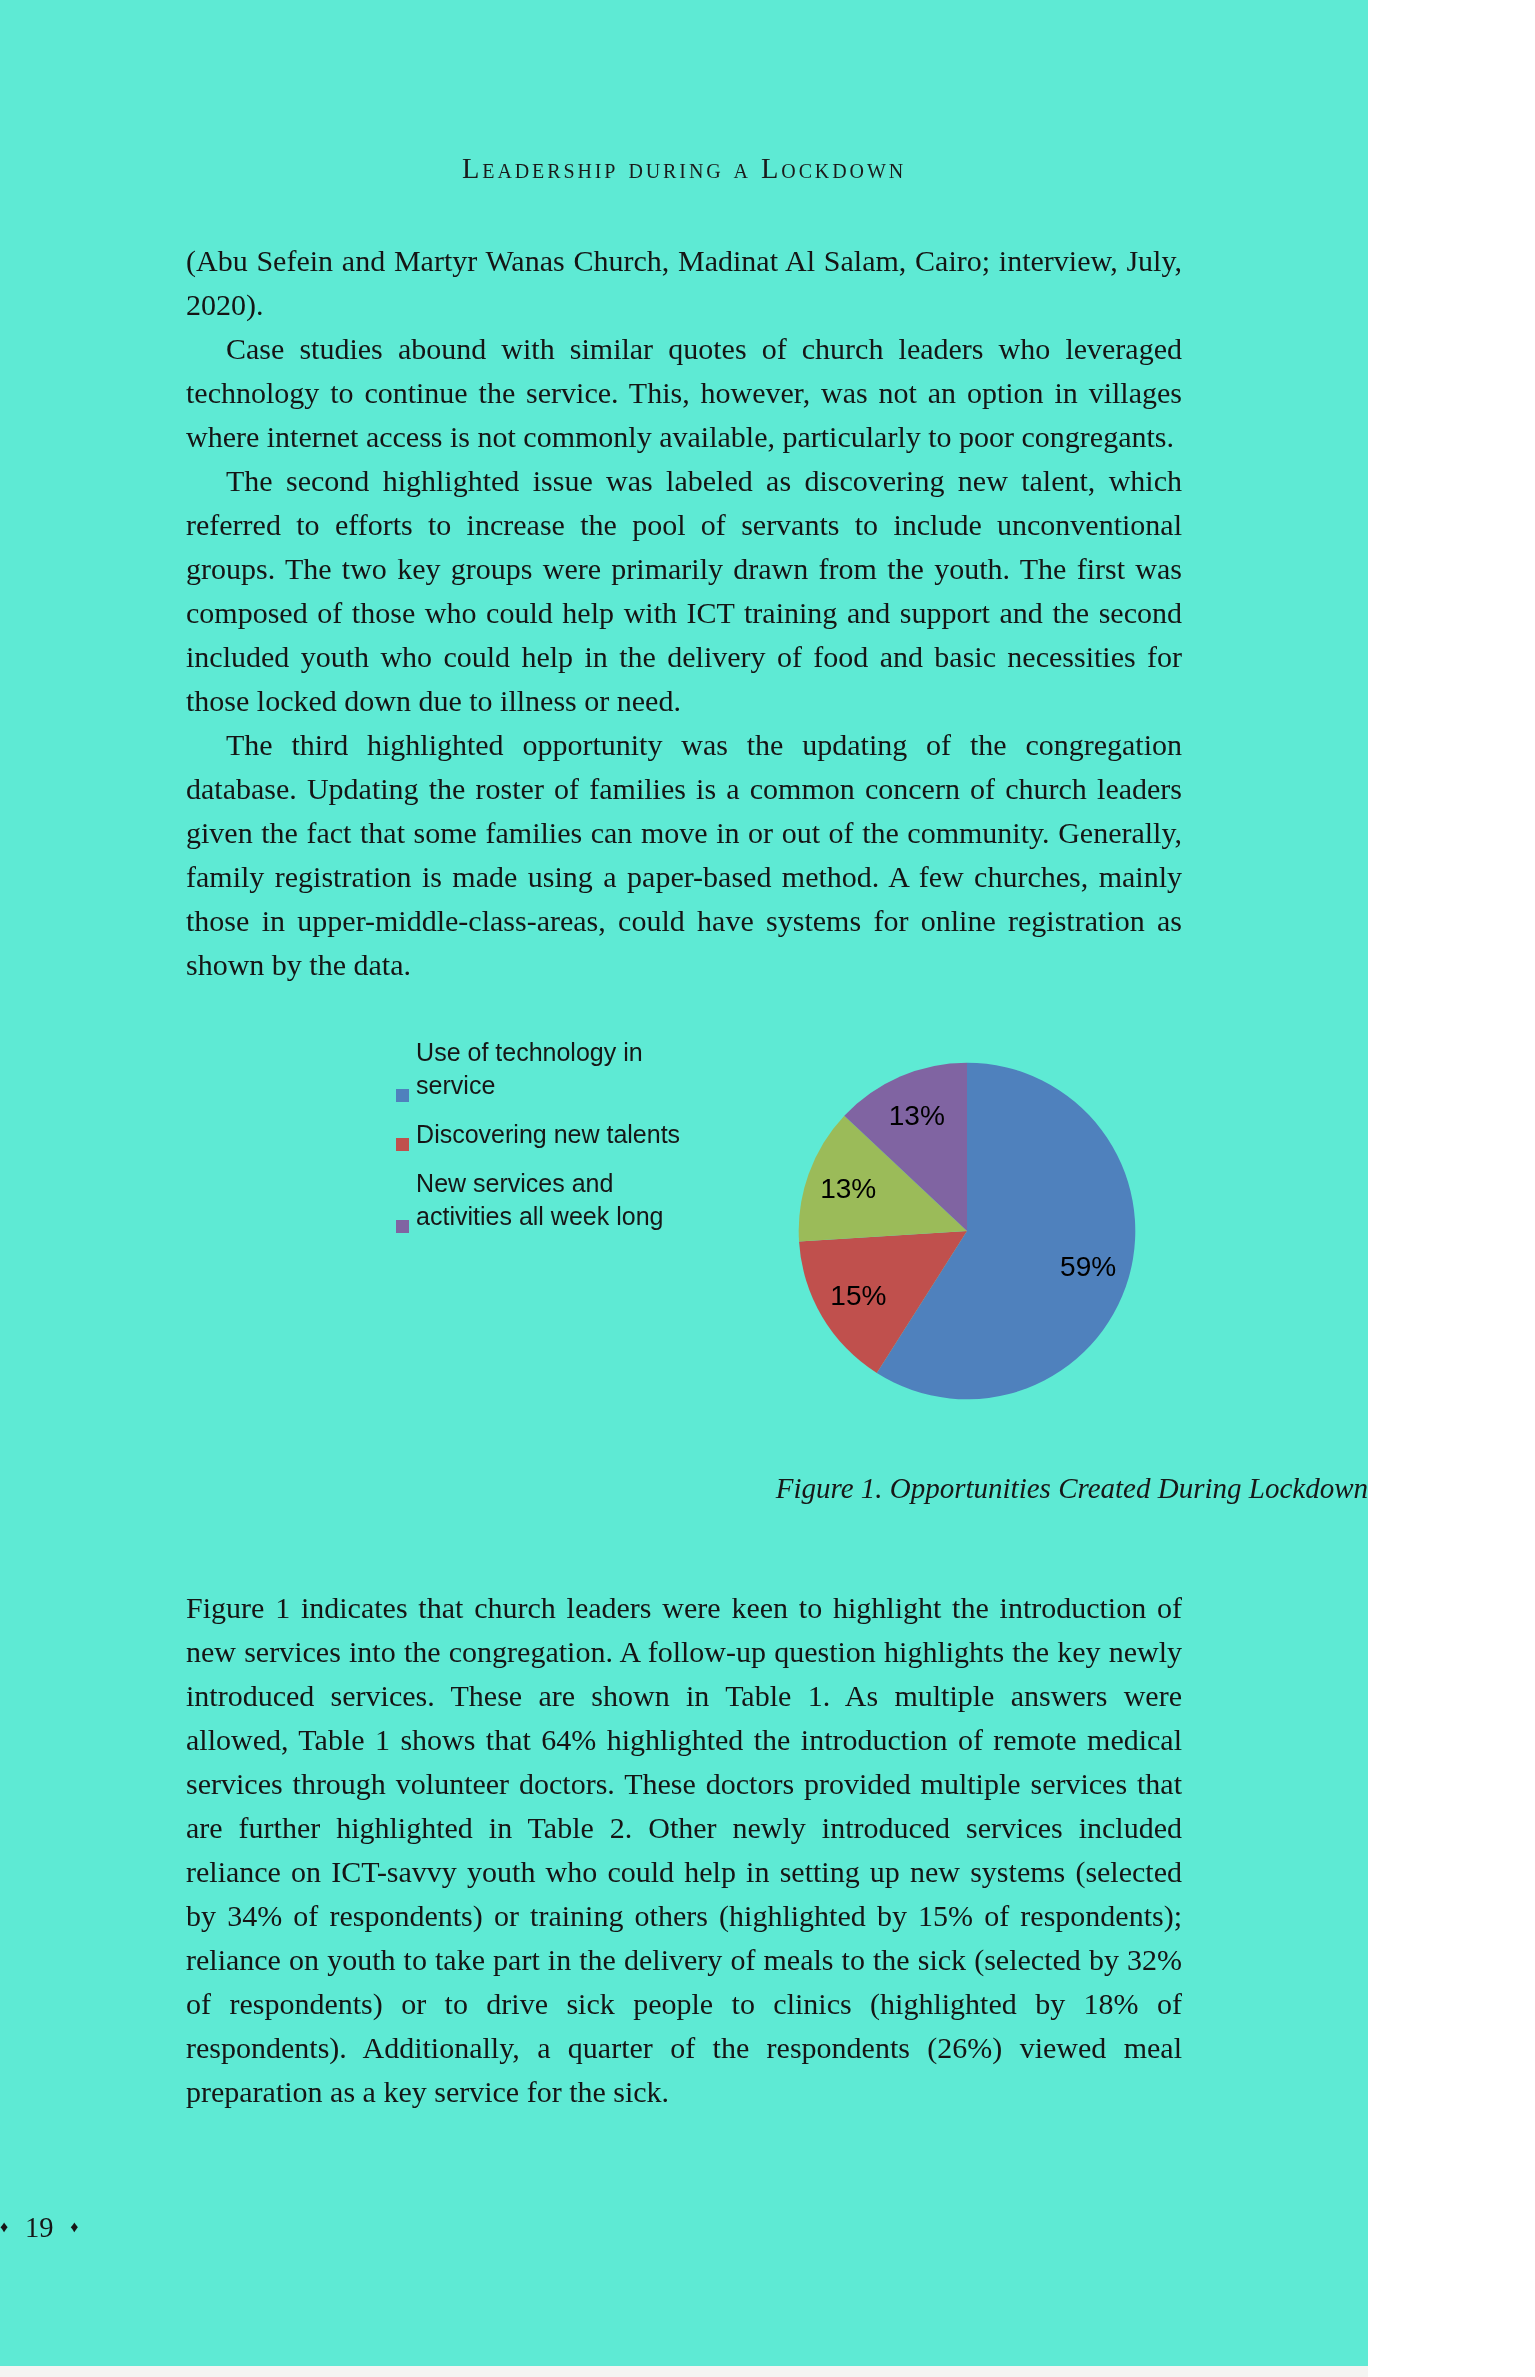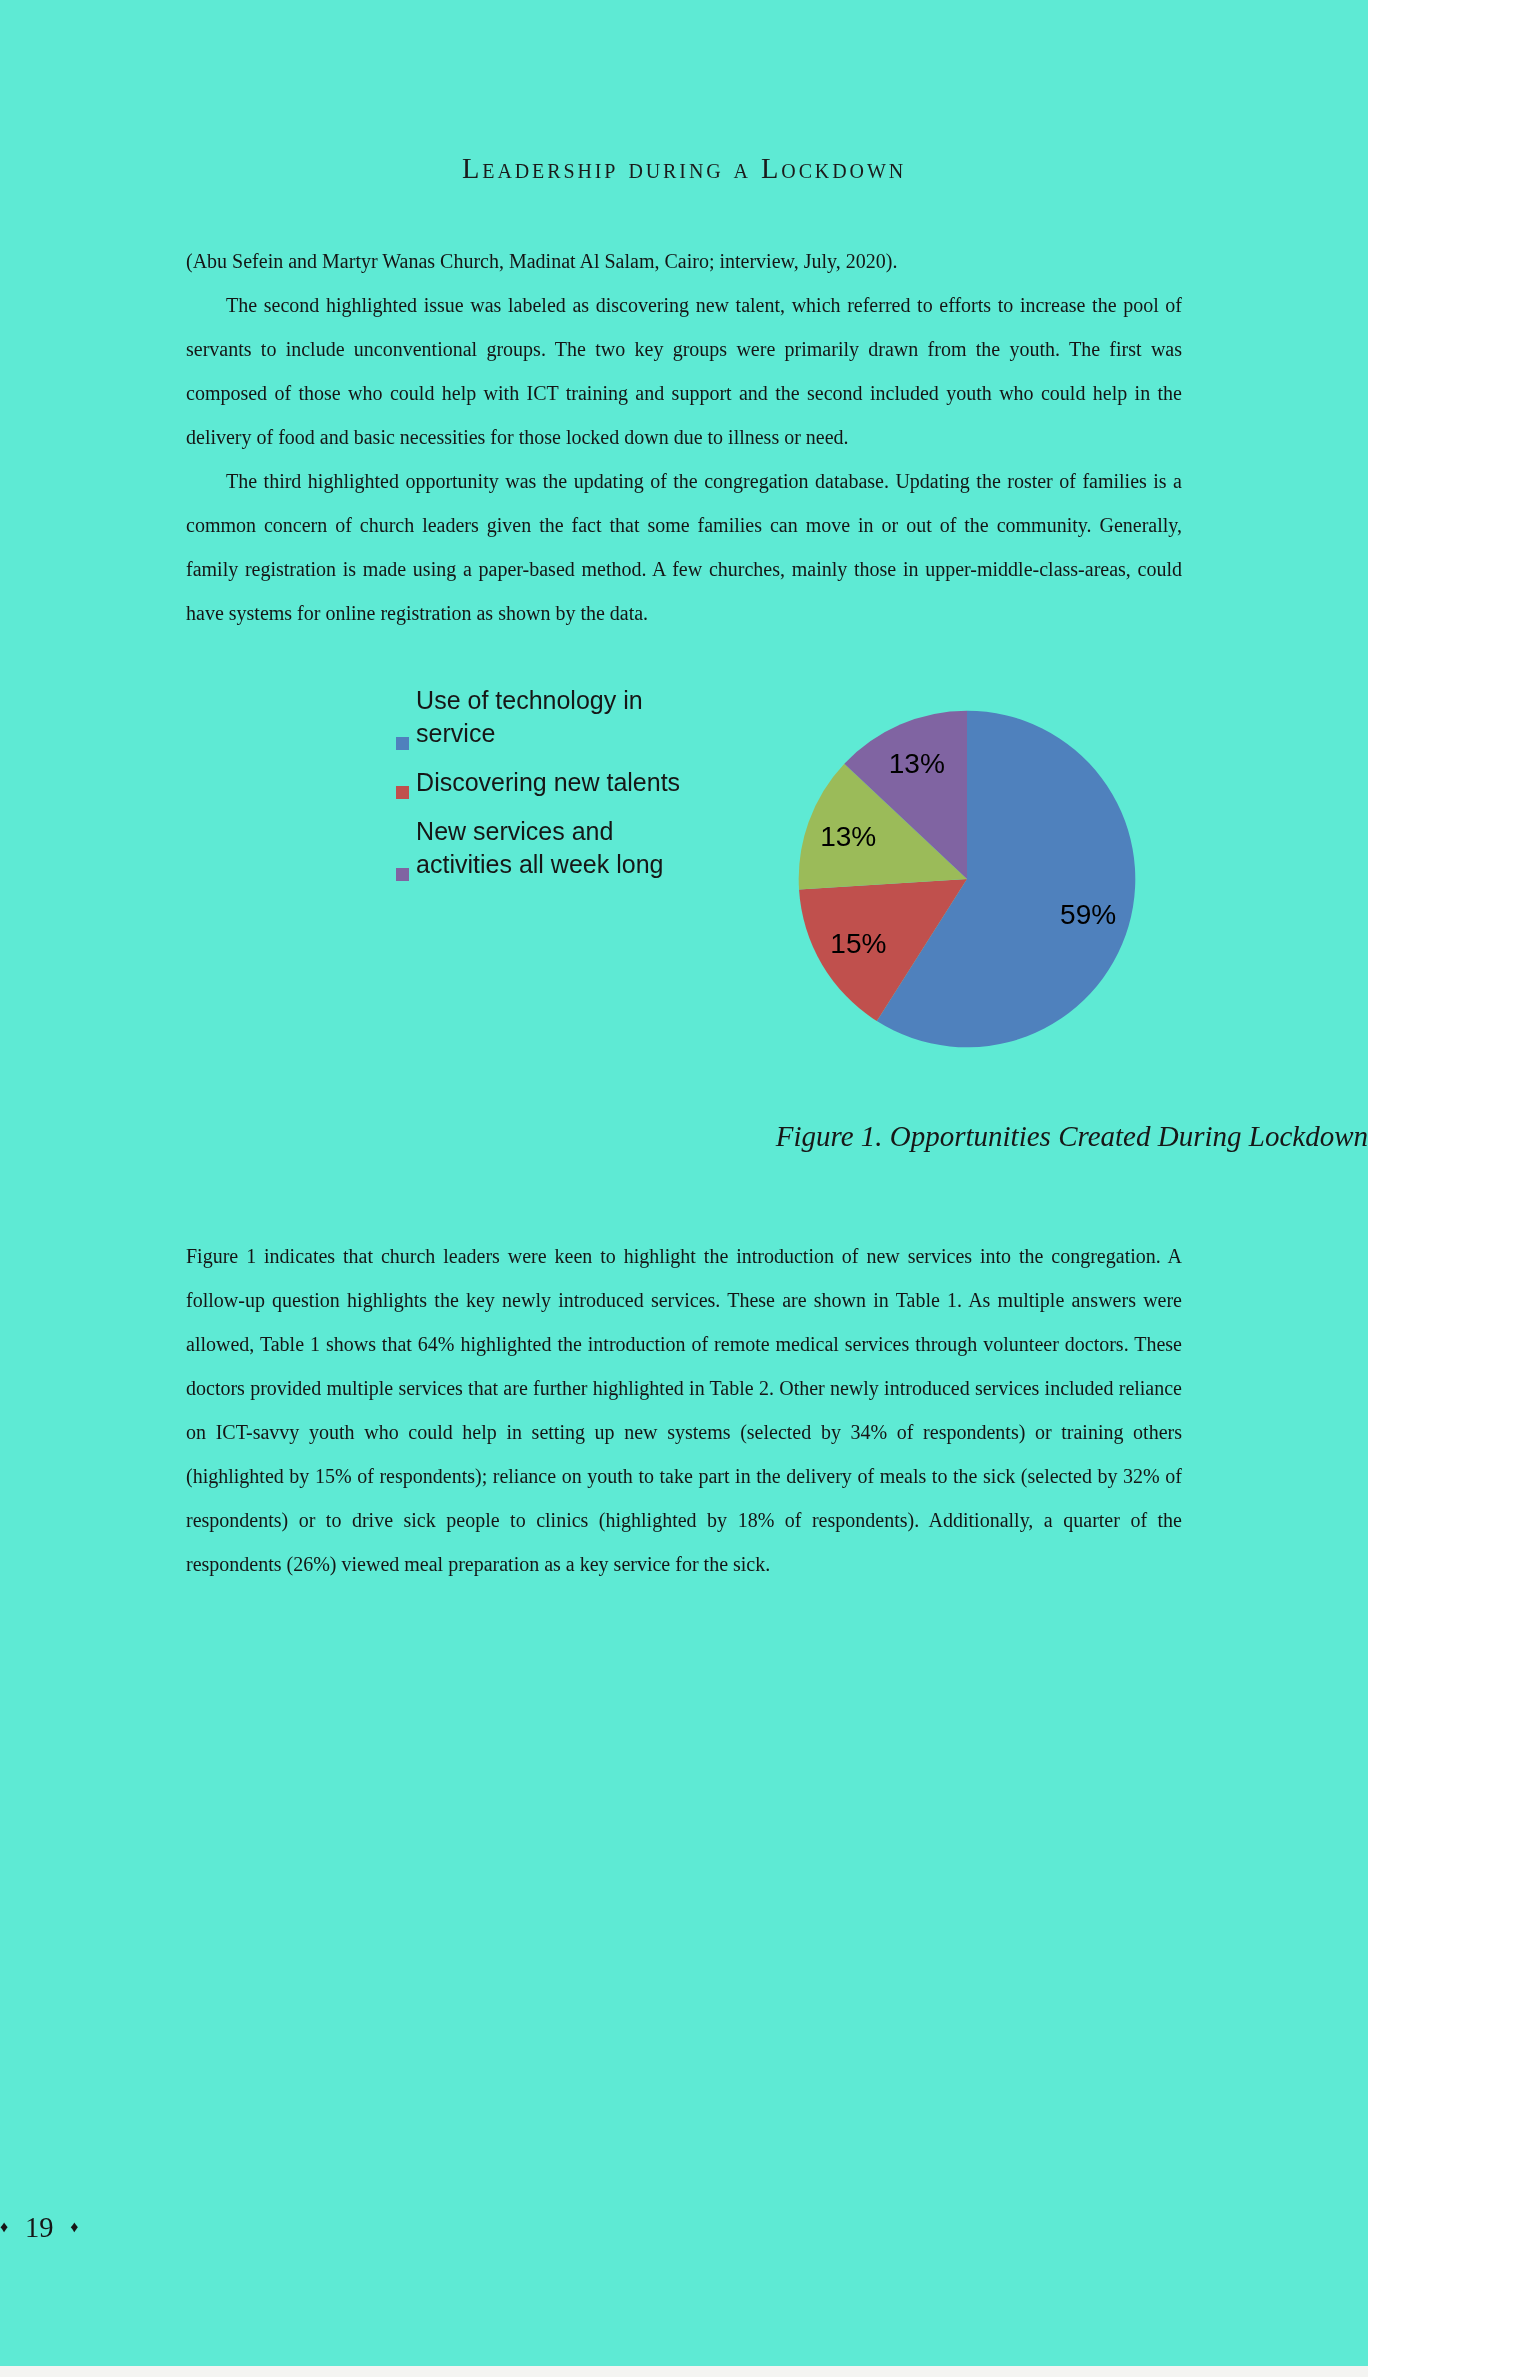--- a/index.html
+++ b/index.html
@@ -16,21 +16,21 @@
   .running-head {
     margin-top: 153px;
     text-align: center;
     font-variant: small-caps;
     font-size: 28.5px;
     letter-spacing: 2.9px;
     color: #1b1b1b;
   }
   .body-text {
     margin: 54px 186px 0 186px;
-    font-size: 20px;
+    font-size: 30px;
     line-height: 44px;
     text-align: justify;
     color: #151515;
   }
   .body-text p.indent { text-indent: 40px; }
   .body-text p { text-align: justify; }
   .figure-block {
     position: relative;
     height: 424px;
     margin: 32px 186px 0 186px;
@@ -104,20 +104,21 @@
 </style>
 </head>
 <body>
 
 <div class="page">
 
   <div class="running-head">Leadership during a Lockdown</div>
 
   <div class="body-text">
     <p>(Abu Sefein and Martyr Wanas Church, Madinat Al Salam, Cairo; interview, July, 2020).</p>
+    <p class="indent">Case studies abound with similar quotes of church leaders who leveraged technology to continue the service. This, however, was not an option in villages where internet access is not commonly available, particularly to poor congregants.</p>
     <p class="indent">The second highlighted issue was labeled as discovering new talent, which referred to efforts to increase the pool of servants to include unconventional groups. The two key groups were primarily drawn from the youth. The first was composed of those who could help with ICT training and support and the second included youth who could help in the delivery of food and basic necessities for those locked down due to illness or need.</p>
     <p class="indent">The third highlighted opportunity was the updating of the congregation database. Updating the roster of families is a common concern of church leaders given the fact that some families can move in or out of the community. Generally, family registration is made using a paper-based method. A few churches, mainly those in upper-middle-class-areas, could have systems for online registration as shown by the data.</p>
   </div>
 
   <div class="figure-block">
     <ul class="chart-legend">
       <li class="legend-item">
         <span class="legend-swatch" style="background: rgb(79, 129, 189);"></span>
         <span>Use of technology in service</span>
       </li>

